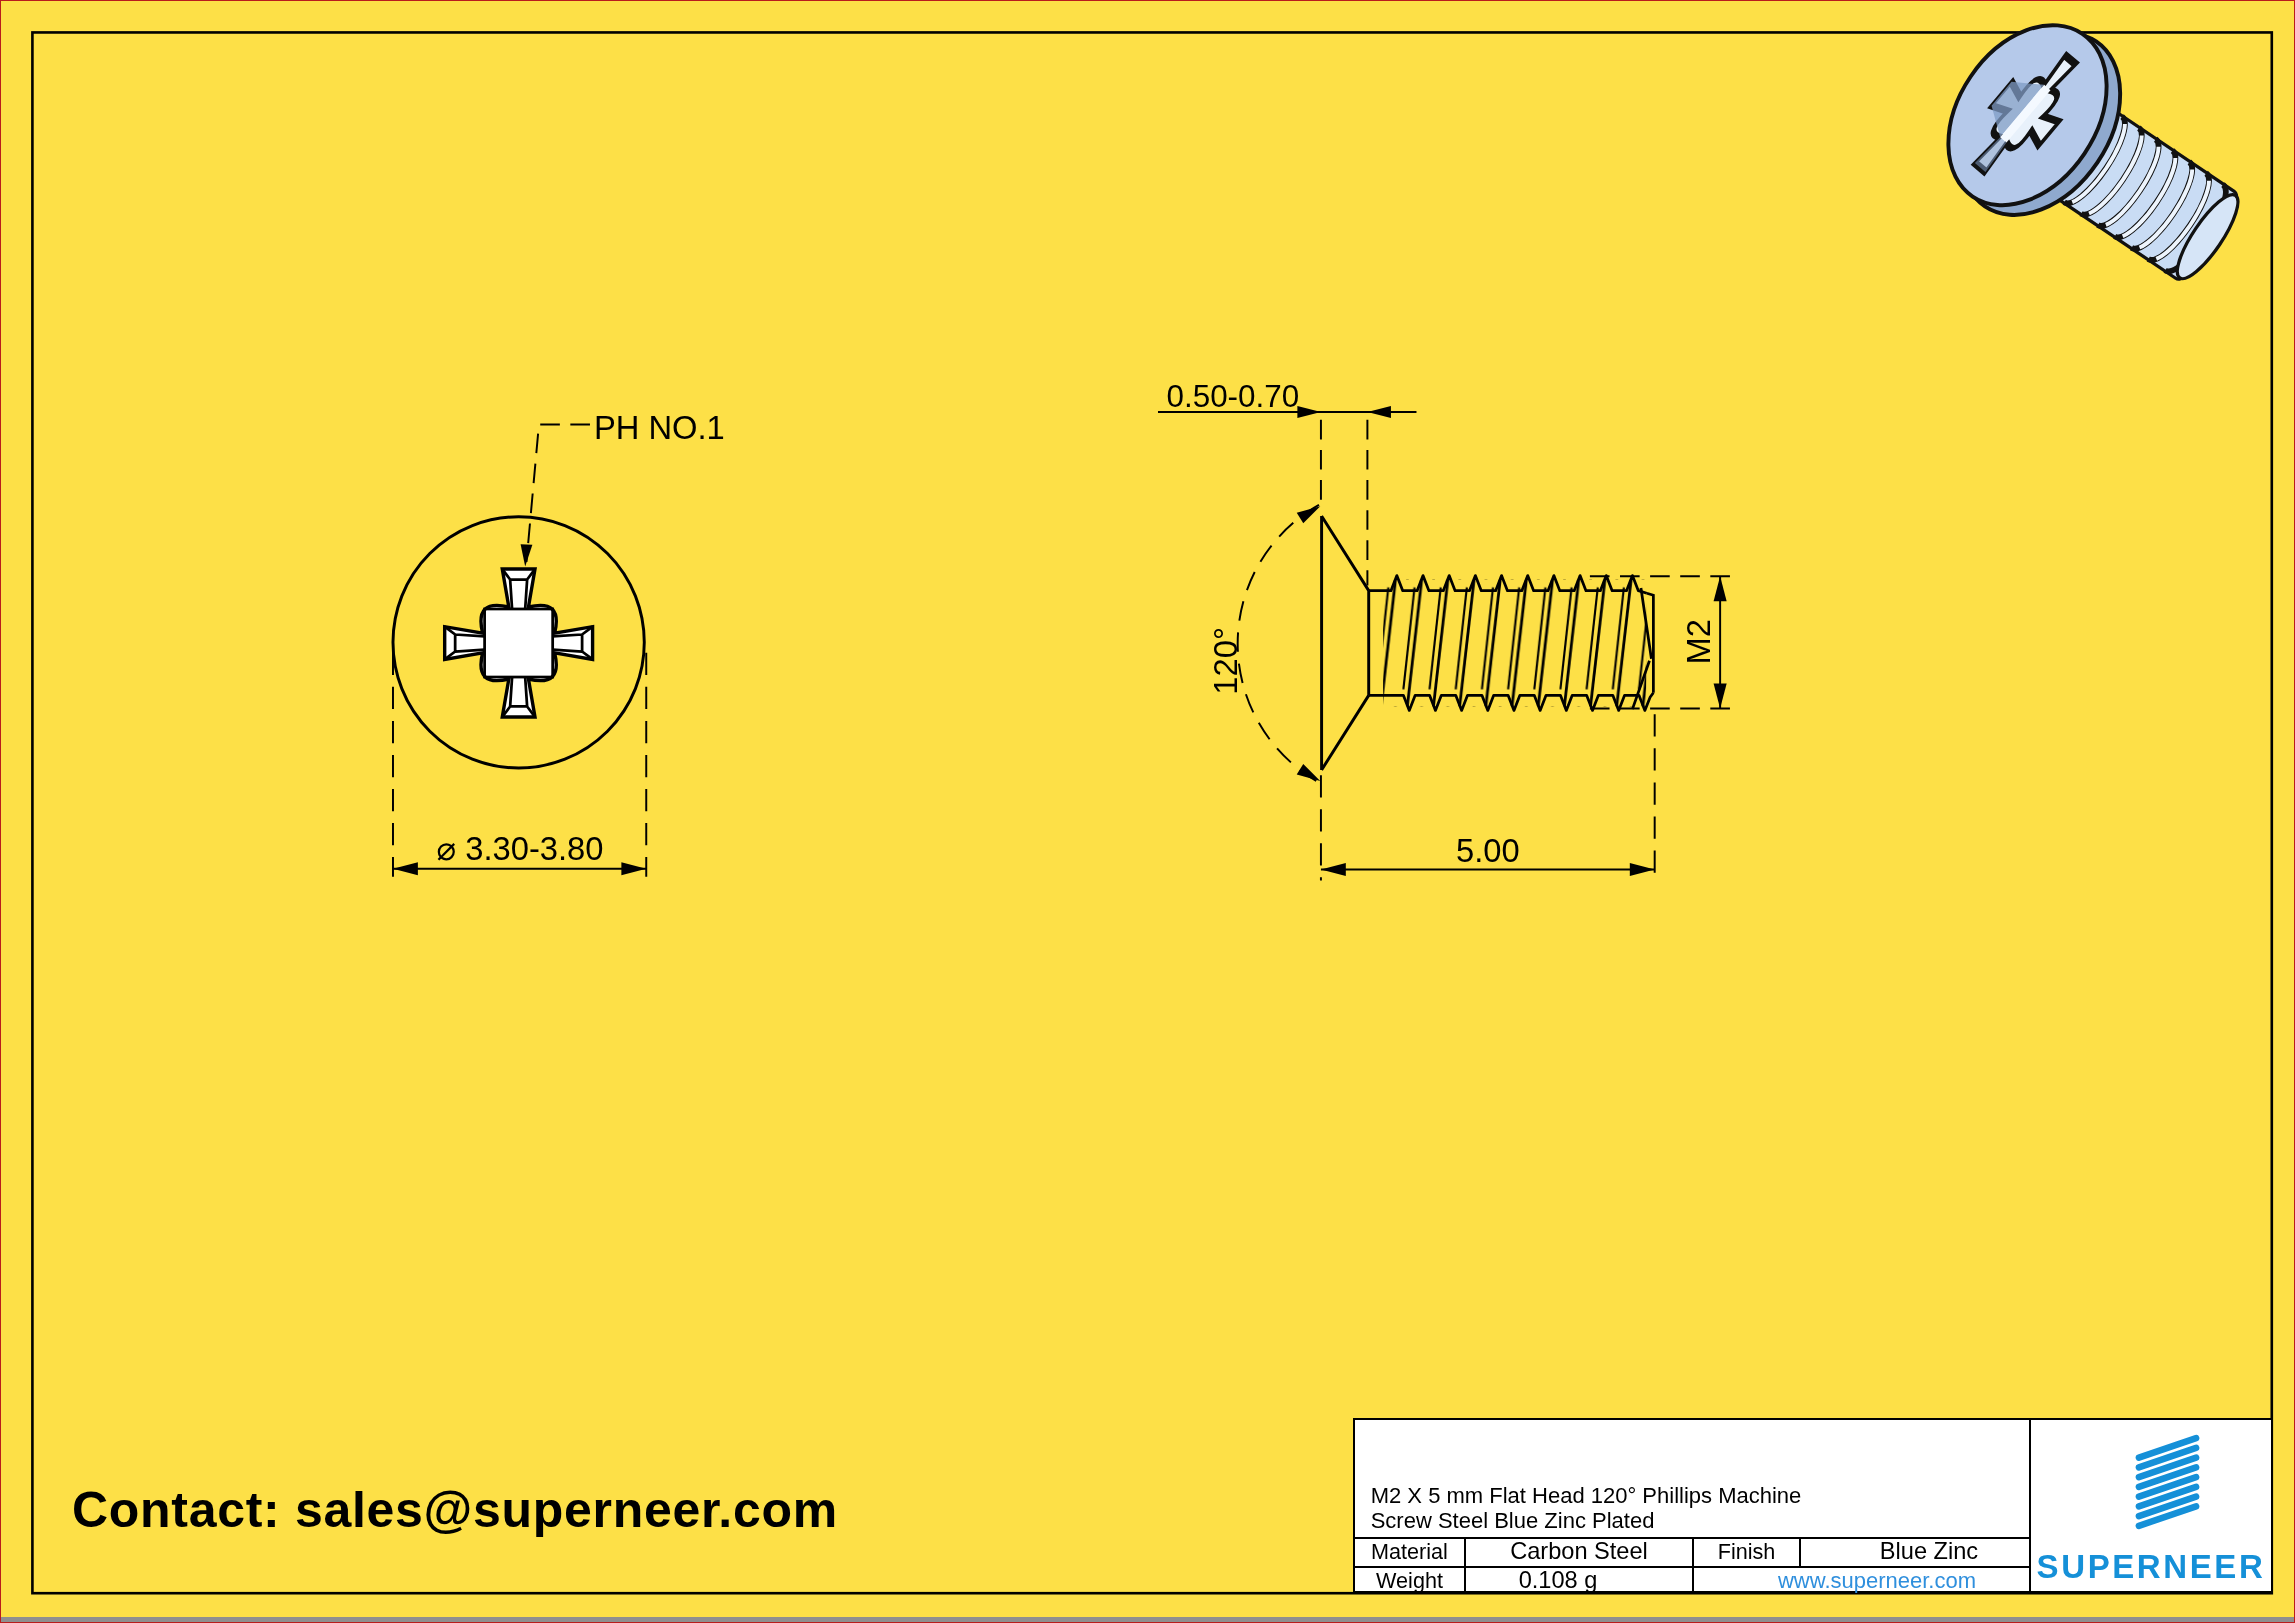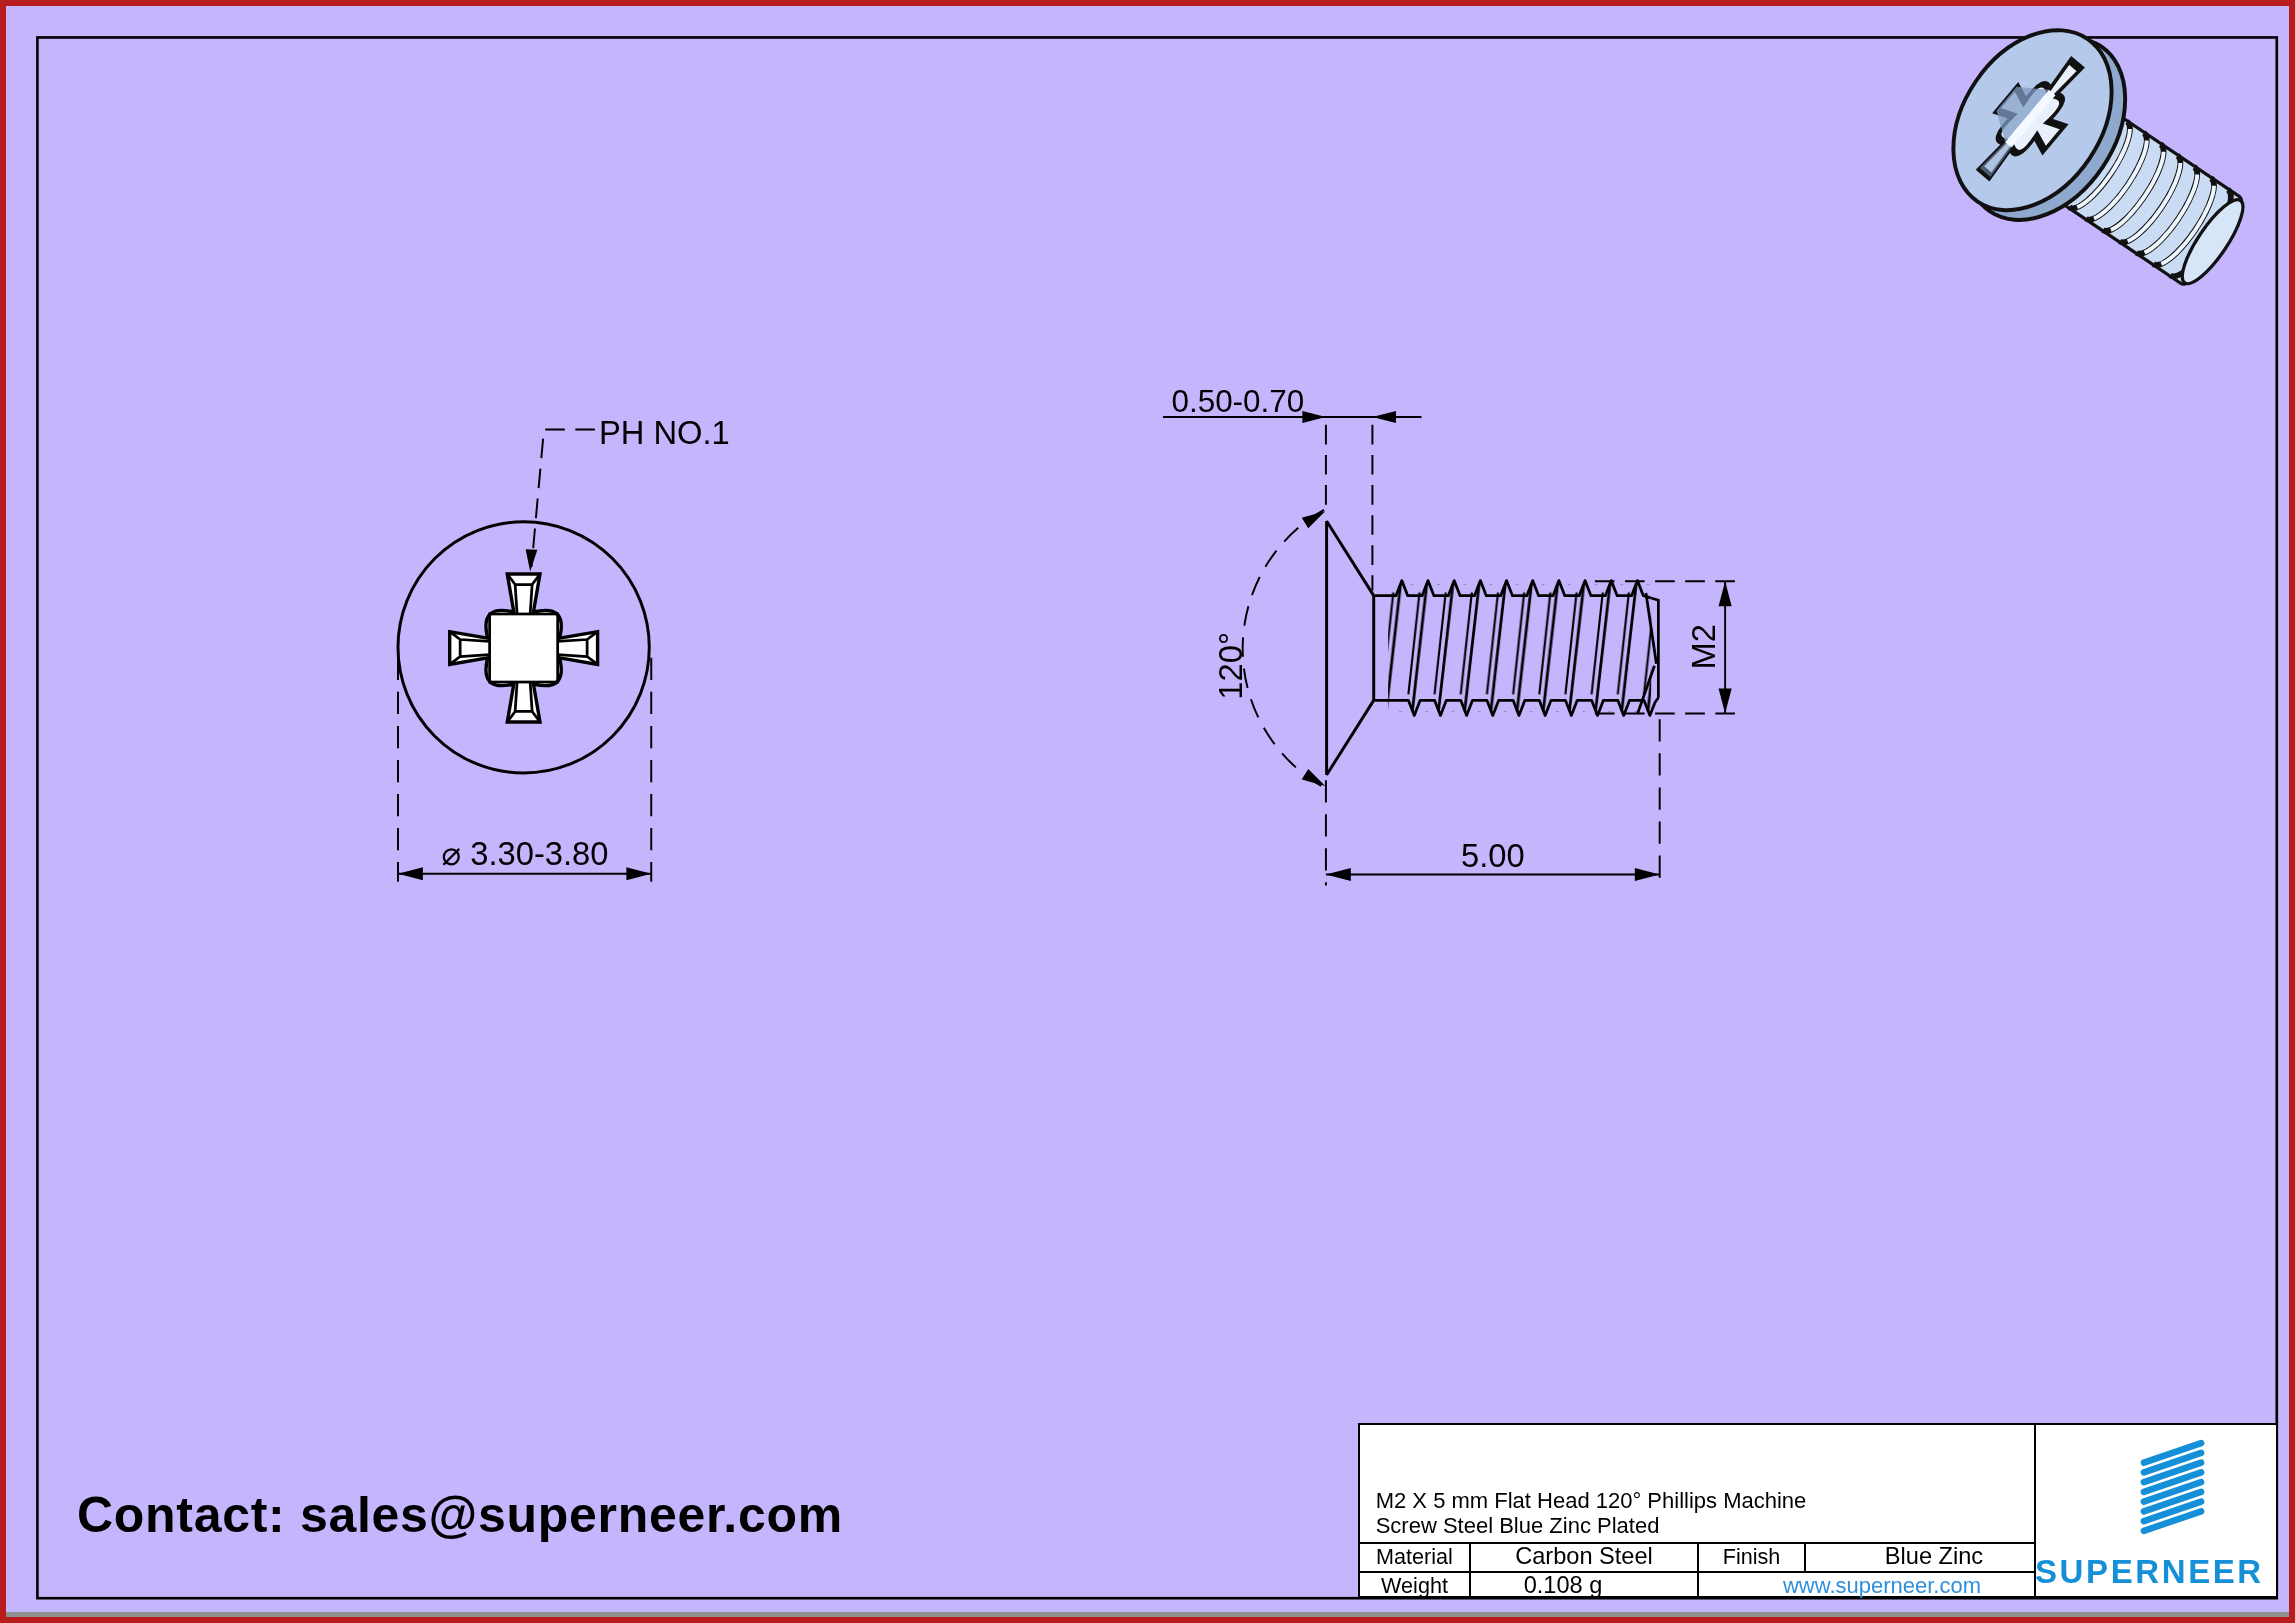--- a/index.html
+++ b/index.html
@@ -1,19 +1,19 @@
 <!DOCTYPE html>
 <html style="font-size:10.5px"><head>
 <meta charset="utf-8">
 <style>
   html,body{margin:0;padding:0;background:#e8e8e8;}
   #page{
-    position:relative;width:2295px;height:1623px;background:#c4b5fd;
+    position:relative;width:2295px;height:1623px;background:#fde047;
     font-family:"Liberation Sans","DejaVu Sans",sans-serif;overflow:hidden;
-    border:6px solid #b91c1c;box-sizing:border-box;
+    border:1px solid #b91c1c;box-sizing:border-box;
   }
   #drawing-svg{position:absolute;left:0;top:0;width:2295px;height:1623px;}
   #drawing-svg text{font-family:"Liberation Sans","DejaVu Sans",sans-serif;fill:#000;}
   .dim-text{font-size:50px;}
   .bottom-strip{position:absolute;left:0;bottom:0;width:100%;height:4.6px;background:#8f8f8f;}
   
   .contact{
     position:absolute;left:71px;top:1480px;font-size:50px;font-weight:700;
     color:#000;letter-spacing:0.7px;white-space:nowrap;
   }
@@ -22,21 +22,21 @@
     border:2px solid #000;box-sizing:border-box;background:#fff;}
   .tb-line{position:absolute;background:#000;}
   .tb-text{position:absolute;color:#000;white-space:nowrap;}
   .tb-part{left:15.7px;top:9.2px;font-size:50px;font-weight:700;letter-spacing:0px;}
   .tb-desc1{left:15.7px;top:63px;font-size:22px;}
   .tb-desc2{left:15.7px;top:88px;font-size:22px;}
   .tb-cell{position:absolute;display:flex;align-items:center;justify-content:center;
     font-size:21.6px;box-sizing:border-box;}
   .tb-link{color:#2f8fdd;padding-left:31px;}
   .brand-wrap{position:absolute;left:675px;top:0;width:242px;height:171px;}
-  .brand-name{position:absolute;left:0;top:128px;width:100%;text-align:left;
+  .brand-name{position:absolute;left:0;top:128px;width:100%;text-align:center;
     font-size:33px;font-weight:700;color:#1590d8;letter-spacing:2.6px;}
   .brand-logo{position:absolute;left:105px;top:11.8px;}
 </style>
 </head>
 <body>
 
 <div id="page">
 
   <svg id="drawing-svg" viewBox="0 0 3507 2480" xmlns="http://www.w3.org/2000/svg">
     <defs>

